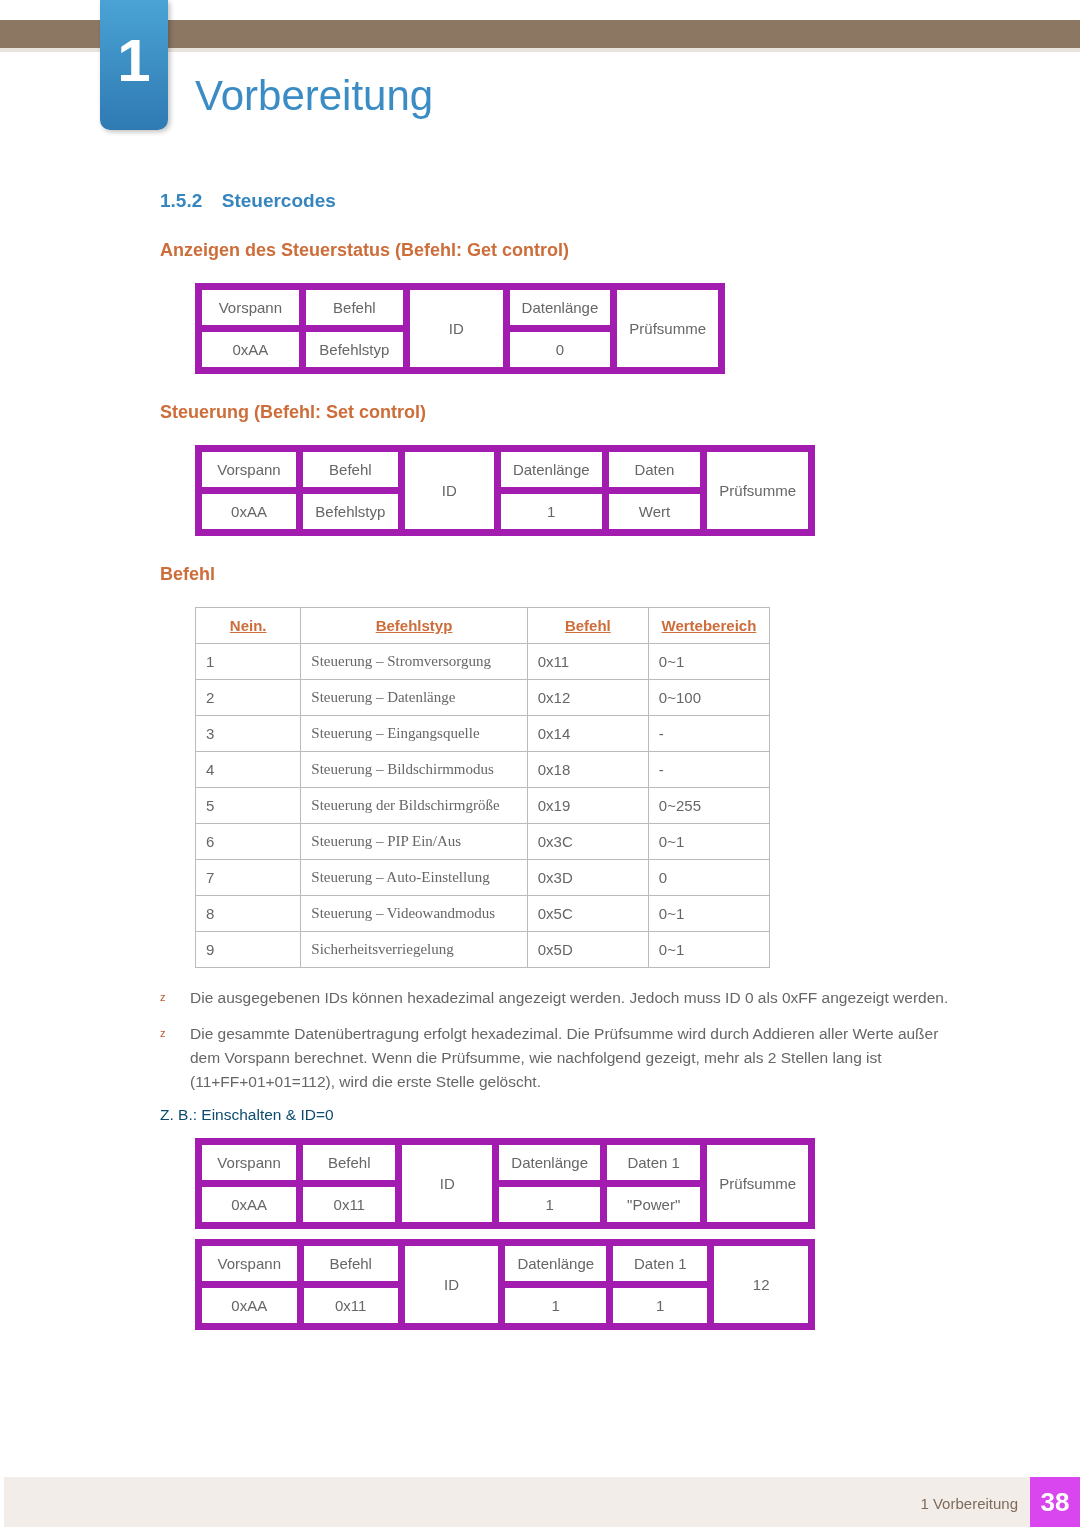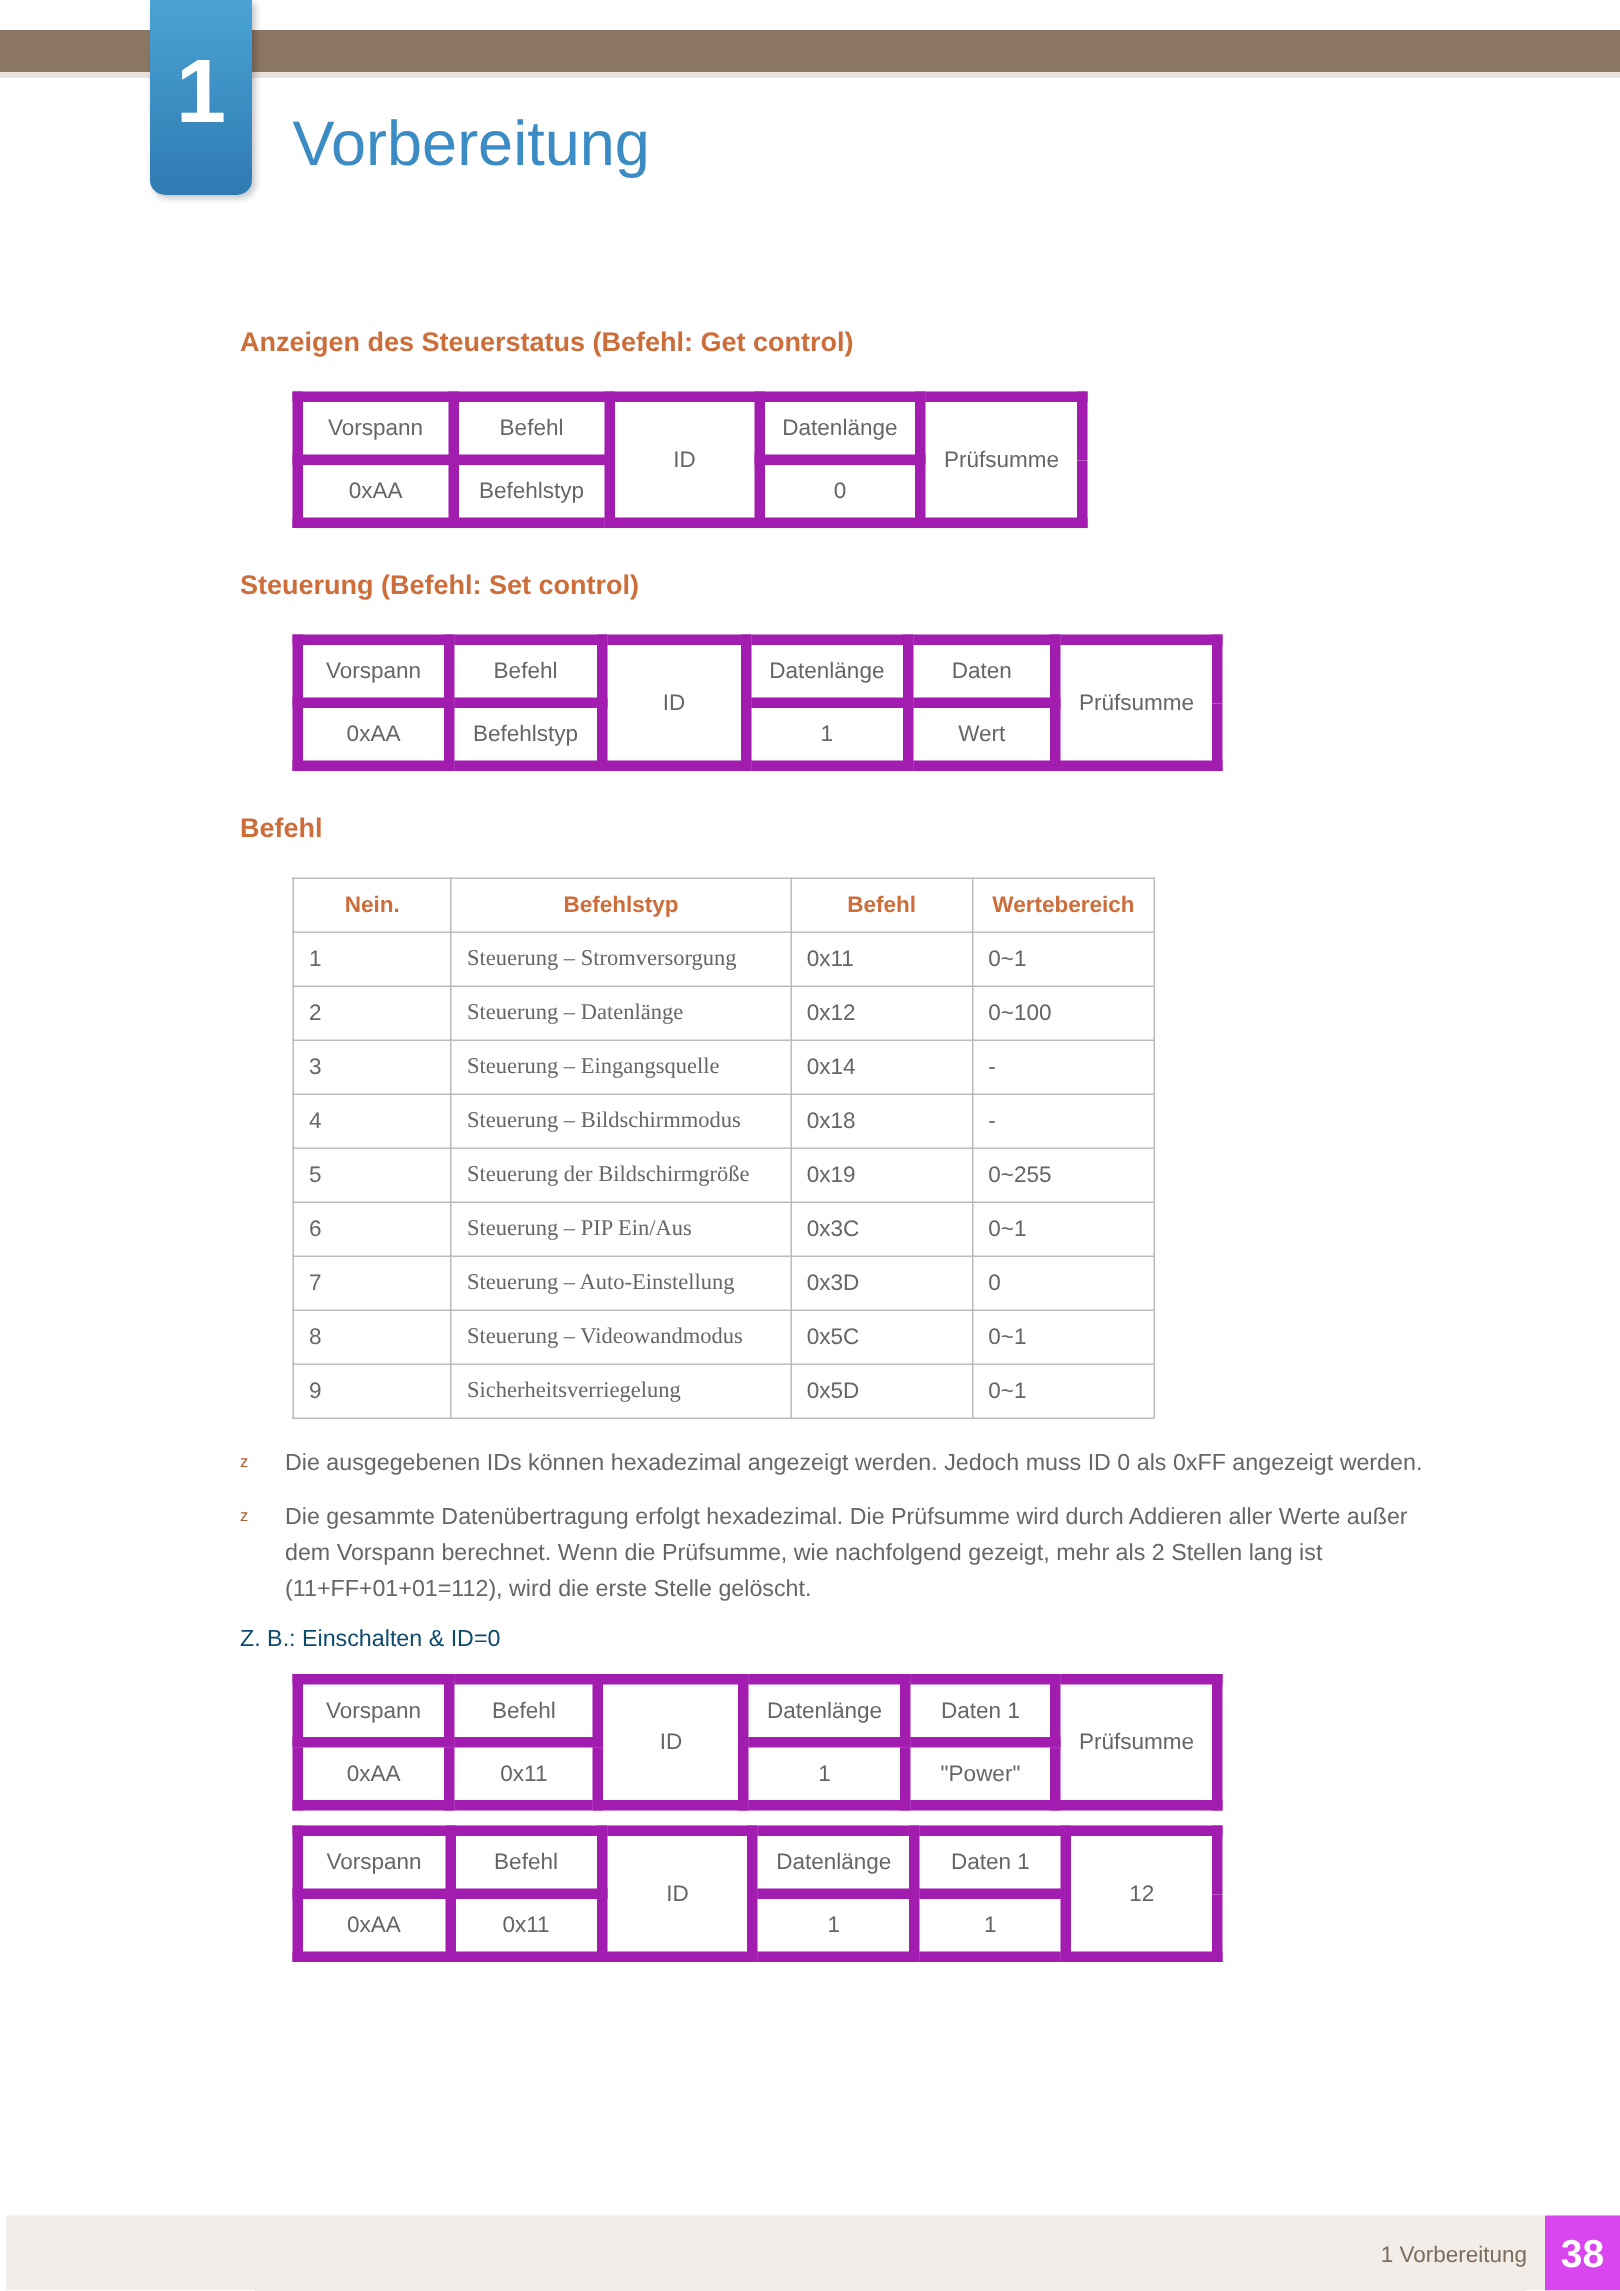--- a/index.html
+++ b/index.html
@@ -104,20 +104,21 @@
     border-collapse: collapse;
     font-size: 15px;
   }
   table.cmd th {
     border: 1px solid #bbb;
     padding: 9px 8px;
     text-align: center;
     color: #cd6d3a;
     font-weight: bold;
     vertical-align: middle;
+    text-decoration: underline;
   }
   table.cmd td {
     border: 1px solid #bbb;
     padding: 9px 10px;
     text-align: left;
     color: #666;
   }
   table.cmd td.n { width: 100px; }
   table.cmd td.t { width: 215px; font-family: Liberation Serif, serif;}
   table.cmd td.b { width: 115px;}
@@ -182,20 +183,24 @@
 </style>
 </head>
 <body>
 
 <div class="top-bar"></div>
 <div class="chapter-badge">1</div>
 <div class="chapter-title">Vorbereitung</div>
 
 <div class="content">
 
+  <div>
+    <span class="sec-num">1.5.2</span>
+    <span class="sec-title">Steuercodes</span>
+  </div>
 
   <div class="sub-heading">Anzeigen des Steuerstatus (Befehl: Get control)</div>
 
   <table class="small t1">
     <tbody>
         <tr>
       <td>Vorspann</td>
       <td>Befehl</td>
       <td rowspan="2">ID</td>
       <td>Datenlänge</td>

